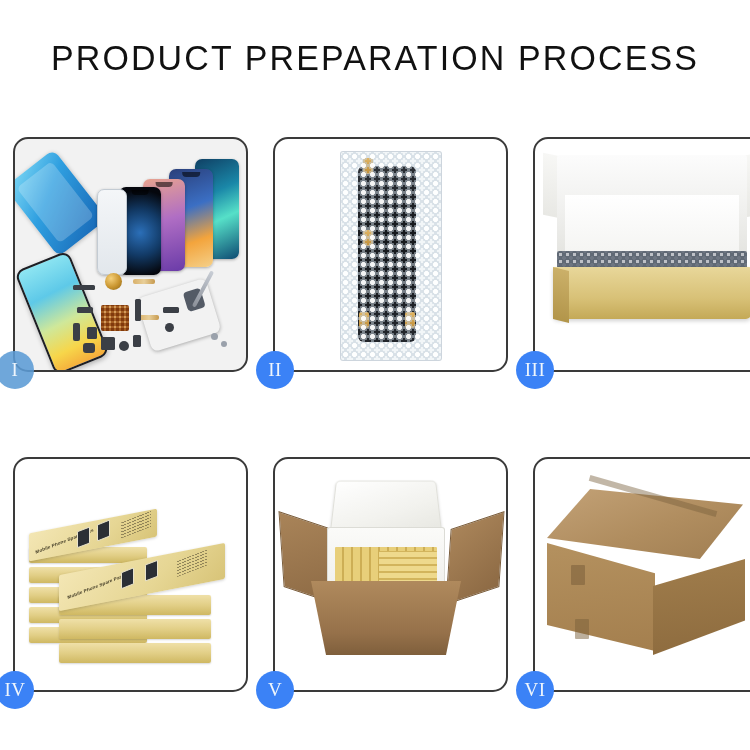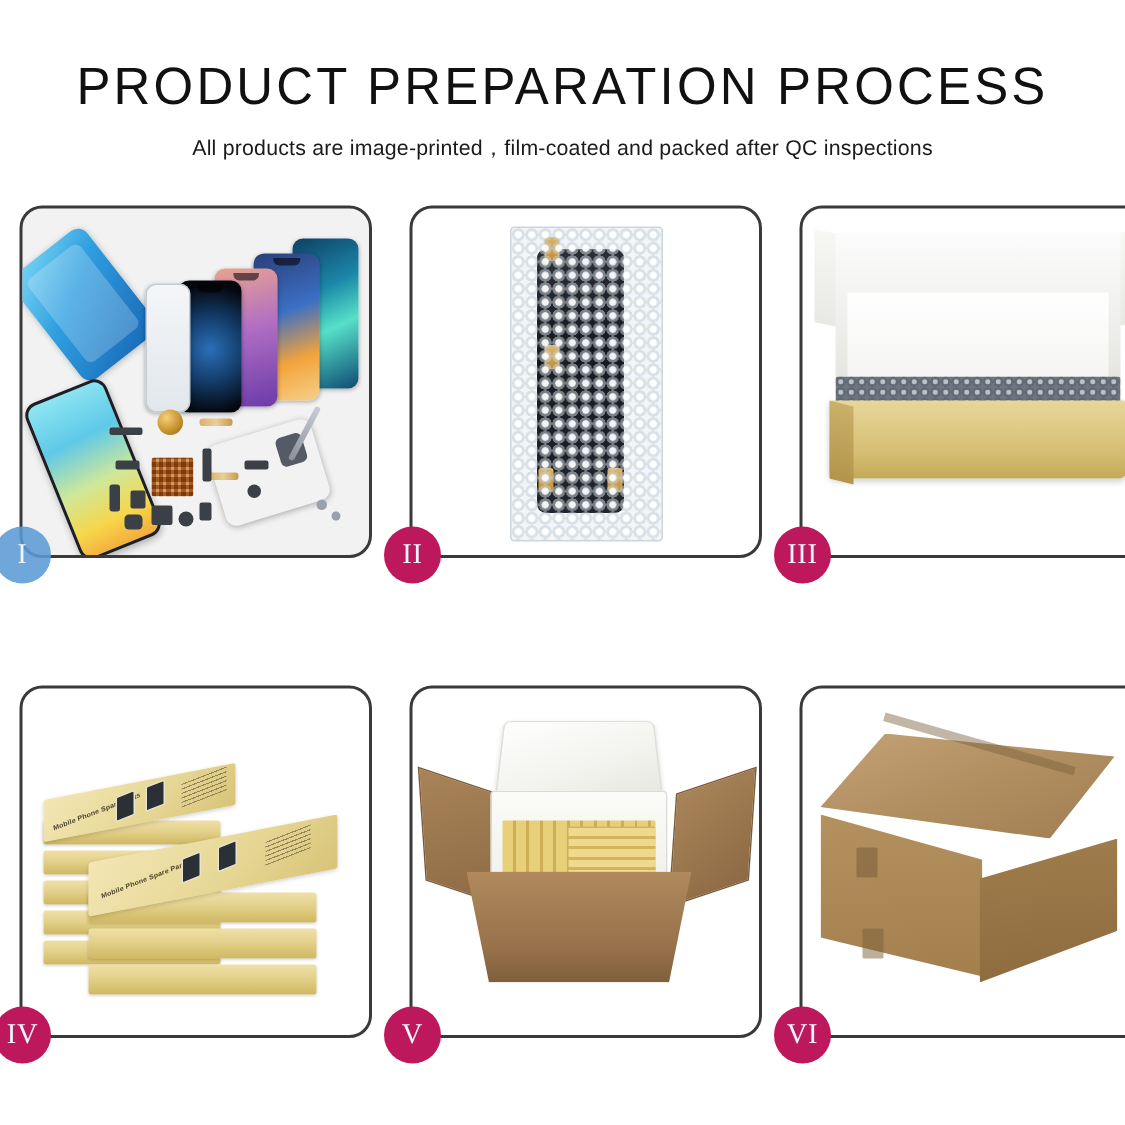--- a/index.html
+++ b/index.html
@@ -69,21 +69,21 @@
   }
 
   
   .badge {
     position: absolute;
     left: -19px;
     bottom: -19px;
     width: 38px;
     height: 38px;
     border-radius: 50%;
-    background: #be185d;
+    background: #3b82f6;
     color: #eef5fc;
     font-family: "Liberation Serif", serif;
     font-size: 19px;
     line-height: 38px;
     text-align: center;
     letter-spacing: 0.5px;
     z-index: 40;
   }
   .badge.soft { background: rgba(91,155,213,0.88); }
 
@@ -333,21 +333,20 @@
   .vi-tapeB {
     position: absolute; left: 40px; top: 160px; width: 14px; height: 20px;
     background: rgba(122,95,58,0.5); border-radius: 1px;
   }
 </style>
 </head>
 <body>
 
 <div class="header">
   <h1 class="main-title">PRODUCT PREPARATION PROCESS</h1>
-  <p class="subtitle">All products are image-printed，film-coated and packed after QC inspections</p>
 </div>
 
 <div class="grid">
 
   <div class="panel tinted">
     <div class="panel-stage">
       <div class="protector"></div>
       <div class="phone-fan">
         <div class="ph ph-5"></div>
         <div class="ph ph-4">

